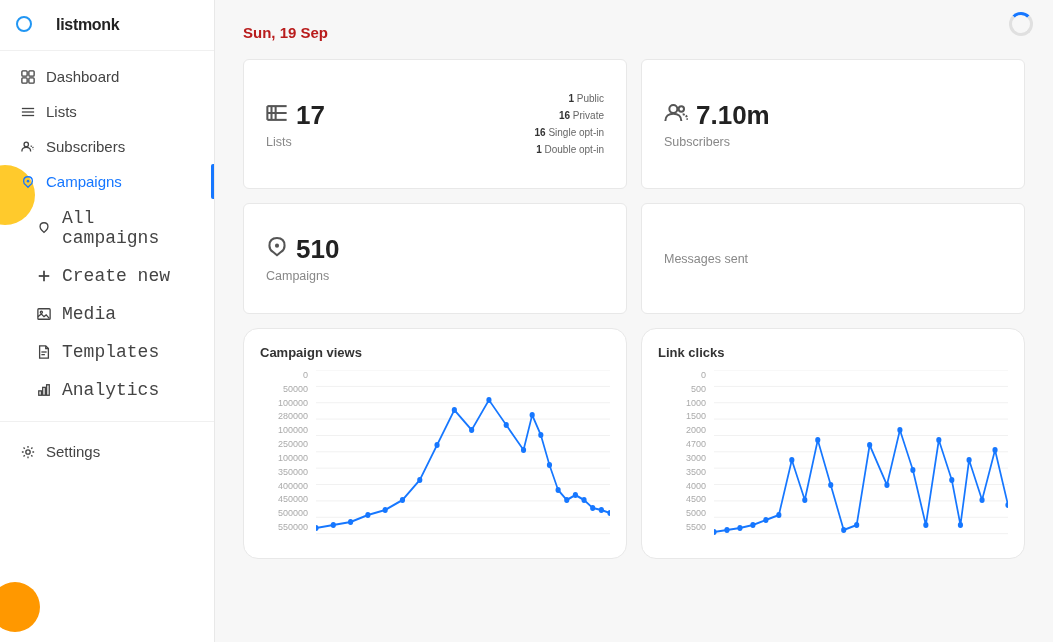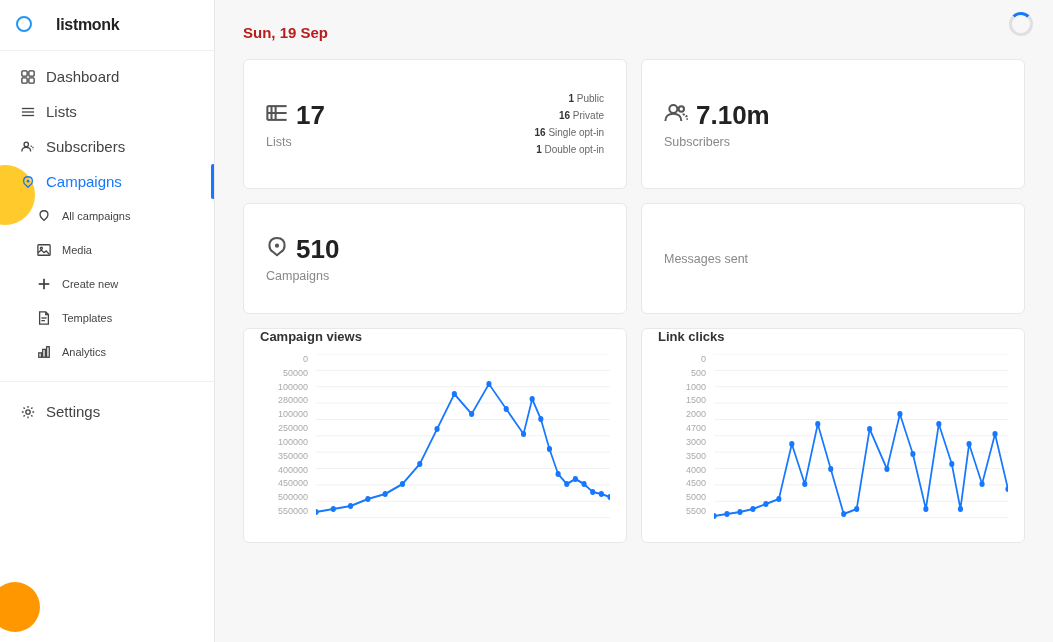--- a/index.html
+++ b/index.html
@@ -56,21 +56,22 @@
       position: absolute;
       right: 0;
       top: 0;
       bottom: 0;
       width: 3px;
       background: #1677ff;
       border-radius: 2px 0 0 2px;
     }
     .nav-item.sub-item {
       padding-left: 36px;
-      font-size: 11px;
+      font-size: 18px;
+      font-family: Liberation Mono, monospace;
     }
     .nav-icon {
       width: 16px;
       height: 16px;
       display: flex;
       align-items: center;
       justify-content: center;
       flex-shrink: 0;
     }
     .nav-icon svg { width: 14px; height: 14px; }
@@ -178,22 +179,22 @@
 
     
     .charts-row {
       display: grid;
       grid-template-columns: 1fr 1fr;
       gap: 14px;
     }
     .chart-card {
       background: #fff;
       border: 1px solid #e8e8e8;
-      border-radius: 6px;
-      padding: 0 16px 8px 16px;
+      border-radius: 15px;
+      padding: 16px 16px 8px 16px;
     }
     .chart-title {
       font-size: 13px;
       font-weight: 600;
       color: #333;
       margin-bottom: 10px;
     }
     .chart-area {
       position: relative;
       height: 180px;
@@ -283,36 +284,36 @@
     <div class="nav-item sub-item">
       <span class="nav-icon">
         <svg viewBox="0 0 16 16" fill="none" stroke="currentColor" stroke-width="1.5">
           <path d="M8 2c2.5 0 4.5 1.8 4.5 4.5 0 1.8-1 3-2 4L8 13 5.5 10.5c-1-1-2-2.2-2-4C3.5 3.8 5.5 2 8 2z"></path>
         </svg>
       </span>
       <span>All campaigns</span>
     </div>
     <div class="nav-item sub-item">
       <span class="nav-icon">
+        <svg viewBox="0 0 16 16" fill="none" stroke="currentColor" stroke-width="2">
+          <line x1="8" y1="2" x2="8" y2="14"></line>
+            <line x1="2" y1="8" x2="14" y2="8"></line>
+        </svg>
+      </span>
+      <span>Create new</span>
+    </div>
+    <div class="nav-item sub-item">
+      <span class="nav-icon">
         <svg viewBox="0 0 16 16" fill="none" stroke="currentColor" stroke-width="1.5">
           <rect x="1" y="2" width="14" height="12" rx="1"></rect>
           <circle cx="5" cy="6" r="1.2"></circle>
             <path d="M1 11l4-3 3 3 2.5-2 3.5 4"></path>
         </svg>
       </span>
       <span>Media</span>
-    </div>
-    <div class="nav-item sub-item">
-      <span class="nav-icon">
-        <svg viewBox="0 0 16 16" fill="none" stroke="currentColor" stroke-width="2">
-          <line x1="8" y1="2" x2="8" y2="14"></line>
-            <line x1="2" y1="8" x2="14" y2="8"></line>
-        </svg>
-      </span>
-      <span>Create new</span>
     </div>
     <div class="nav-item sub-item">
       <span class="nav-icon">
         <svg viewBox="0 0 16 16" fill="none" stroke="currentColor" stroke-width="1.5">
           <path d="M3 1h7l3 3v11H3V1z"></path>
             <path d="M10 1v3h3"></path>
           <line x1="5" y1="8" x2="11" y2="8"></line>
             <line x1="5" y1="11" x2="9" y2="11"></line>
         </svg>
       </span>

